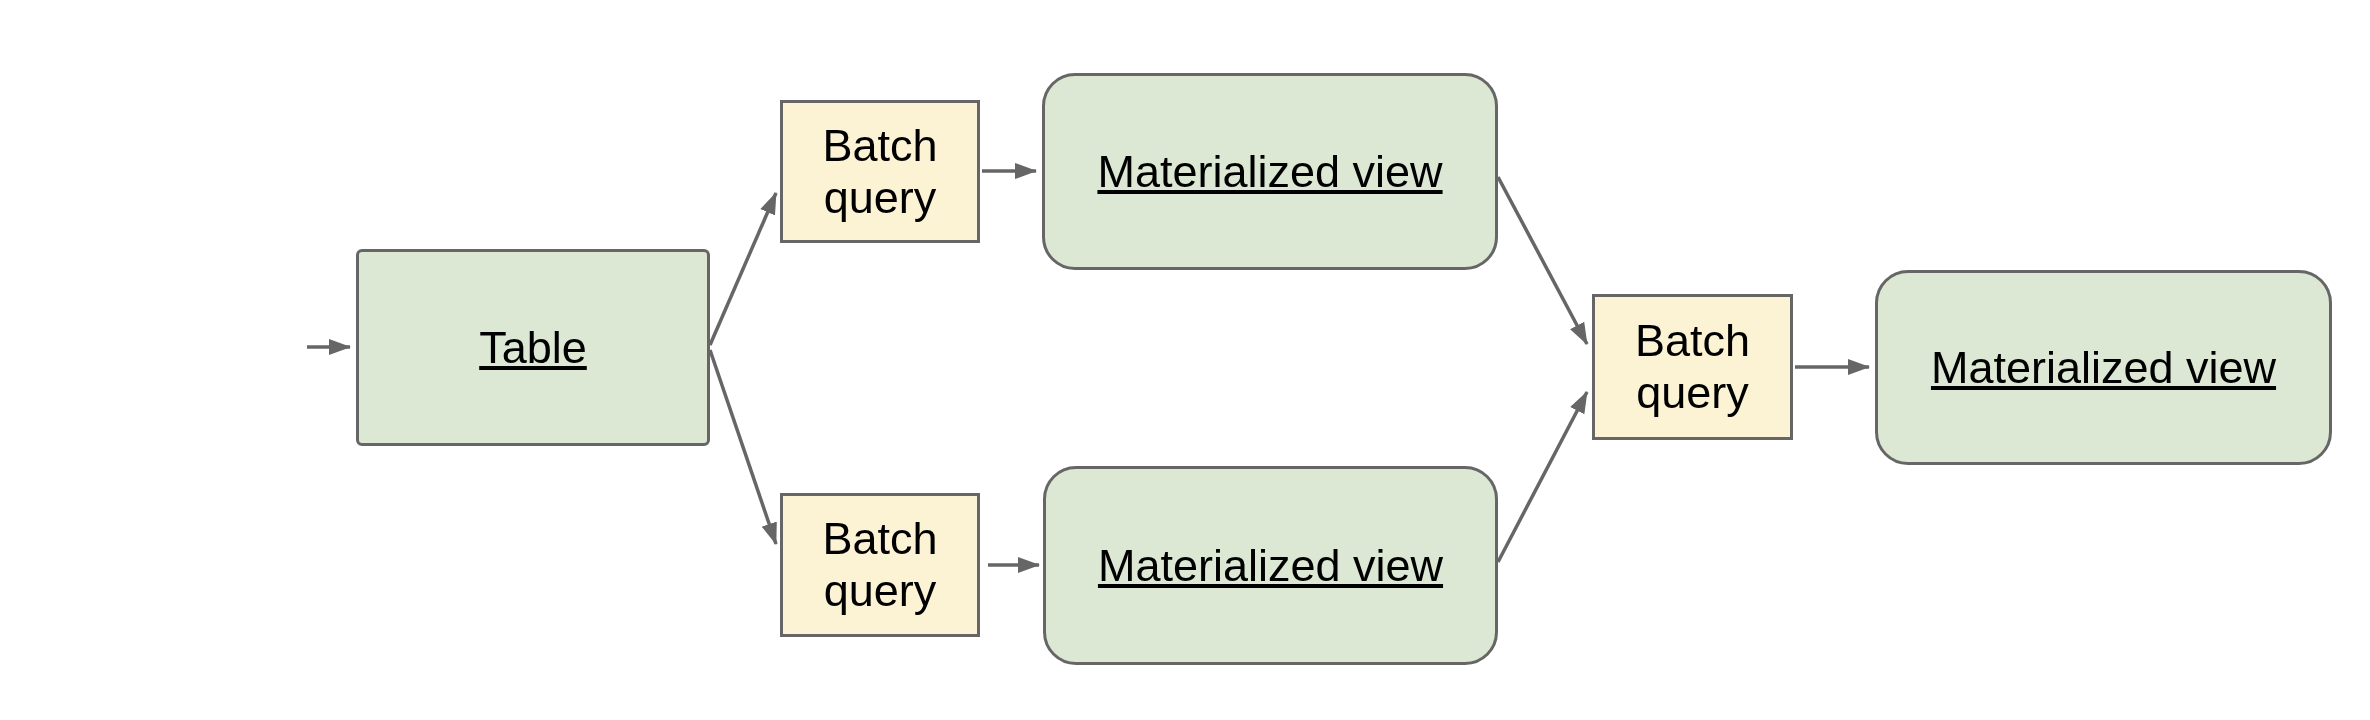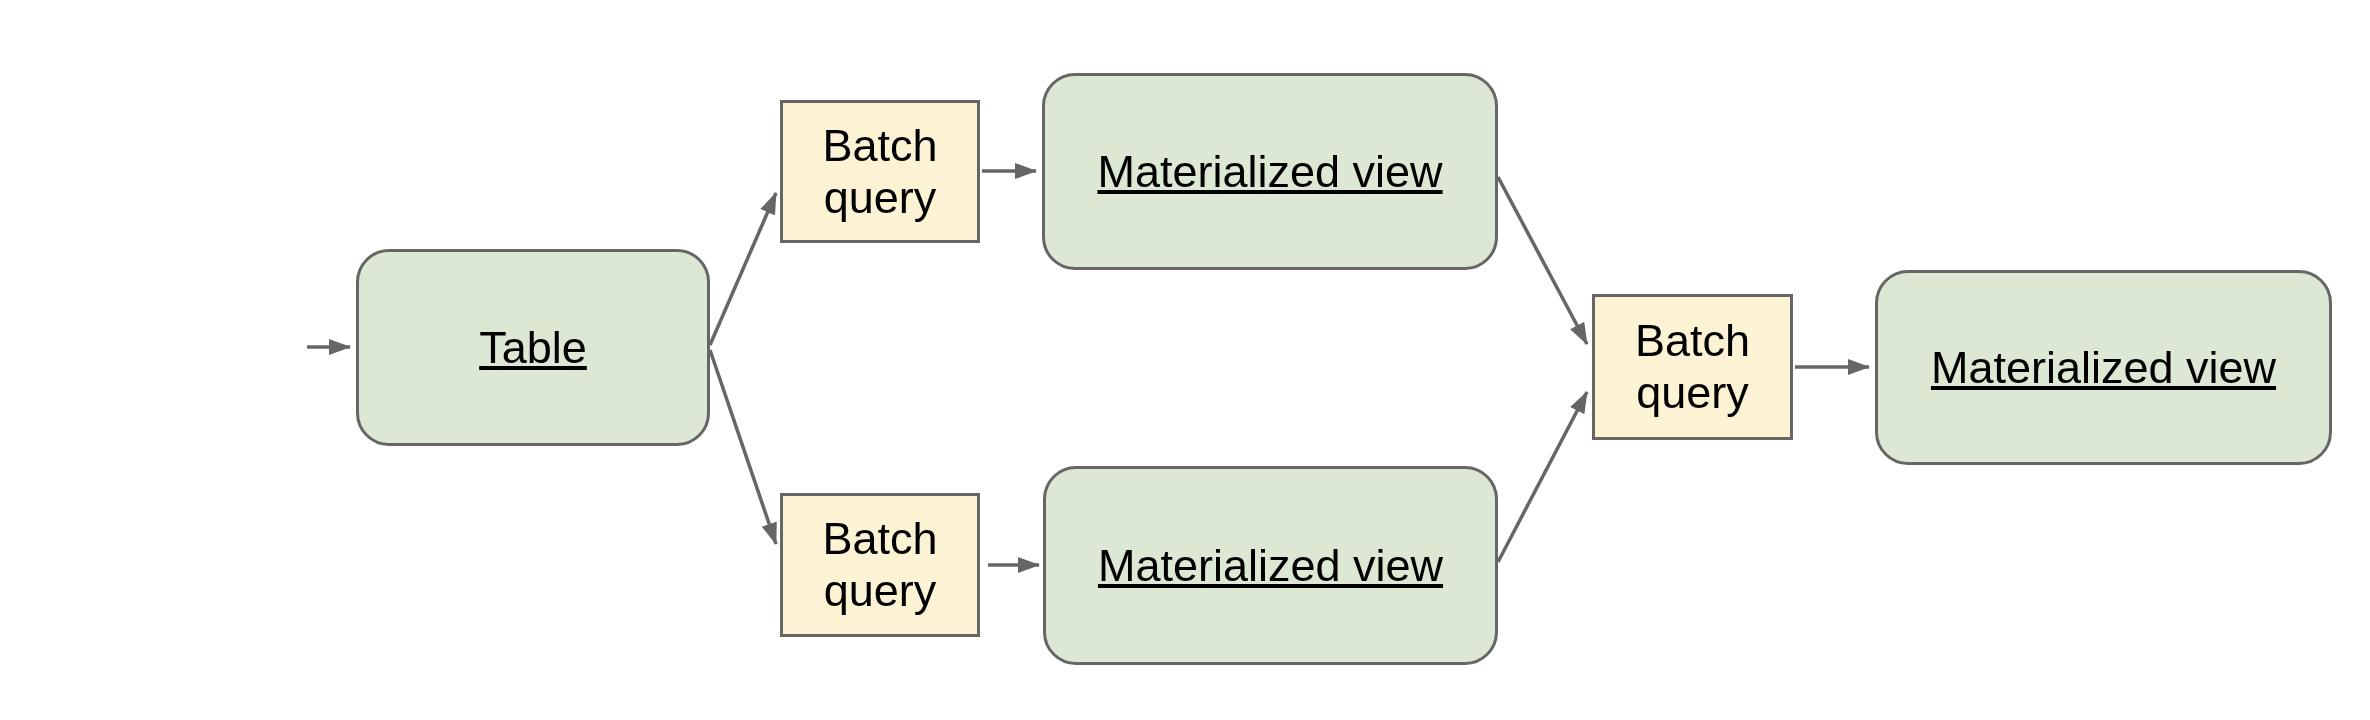--- a/index.html
+++ b/index.html
@@ -61,21 +61,21 @@
     <line x1="710" y1="345" x2="776" y2="193" marker-end="url(#arrowhead)"></line>
     <line x1="710" y1="350" x2="776" y2="544" marker-end="url(#arrowhead)"></line>
     <line x1="982" y1="171" x2="1036" y2="171" marker-end="url(#arrowhead)"></line>
     <line x1="988" y1="565" x2="1039" y2="565" marker-end="url(#arrowhead)"></line>
     <line x1="1498" y1="177" x2="1587" y2="344" marker-end="url(#arrowhead)"></line>
     <line x1="1498" y1="562" x2="1587" y2="392" marker-end="url(#arrowhead)"></line>
     <line x1="1795" y1="367" x2="1869" y2="367" marker-end="url(#arrowhead)"></line>
   </svg>
 
 
-  <div class="node view" style="left:356px; top:249px; width:354px; height:197px;">
+  <div class="node view" style="left:356px; top:249px; width:354px; height:197px;border-radius:6px;">
     <span class="label">Table</span>
   </div>
 
   <div class="node query" style="left:780px; top:100px; width:200px; height:143px;">
     <span class="label">Batch query</span>
   </div>
 
   <div class="node view" style="left:1042px; top:73px; width:456px; height:197px;">
     <span class="label">Materialized view</span>
   </div>

